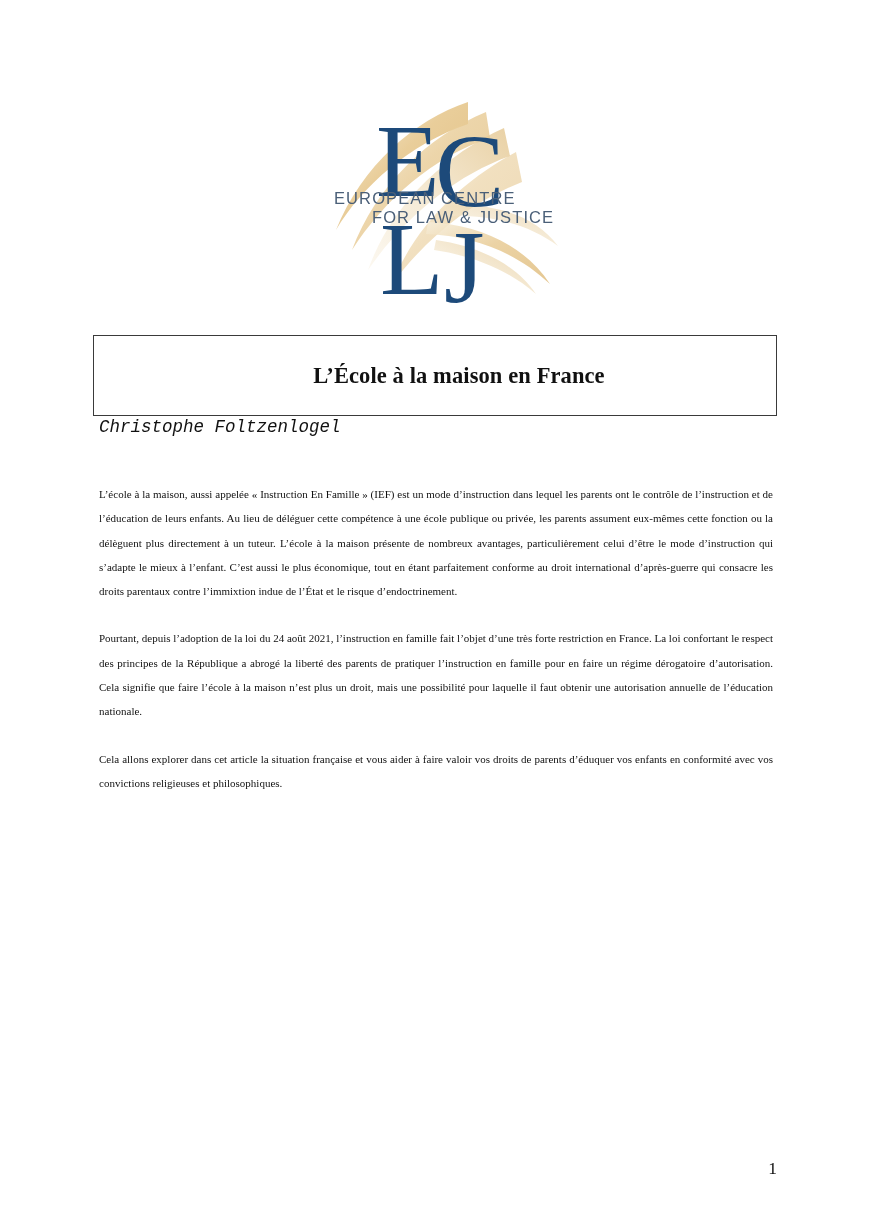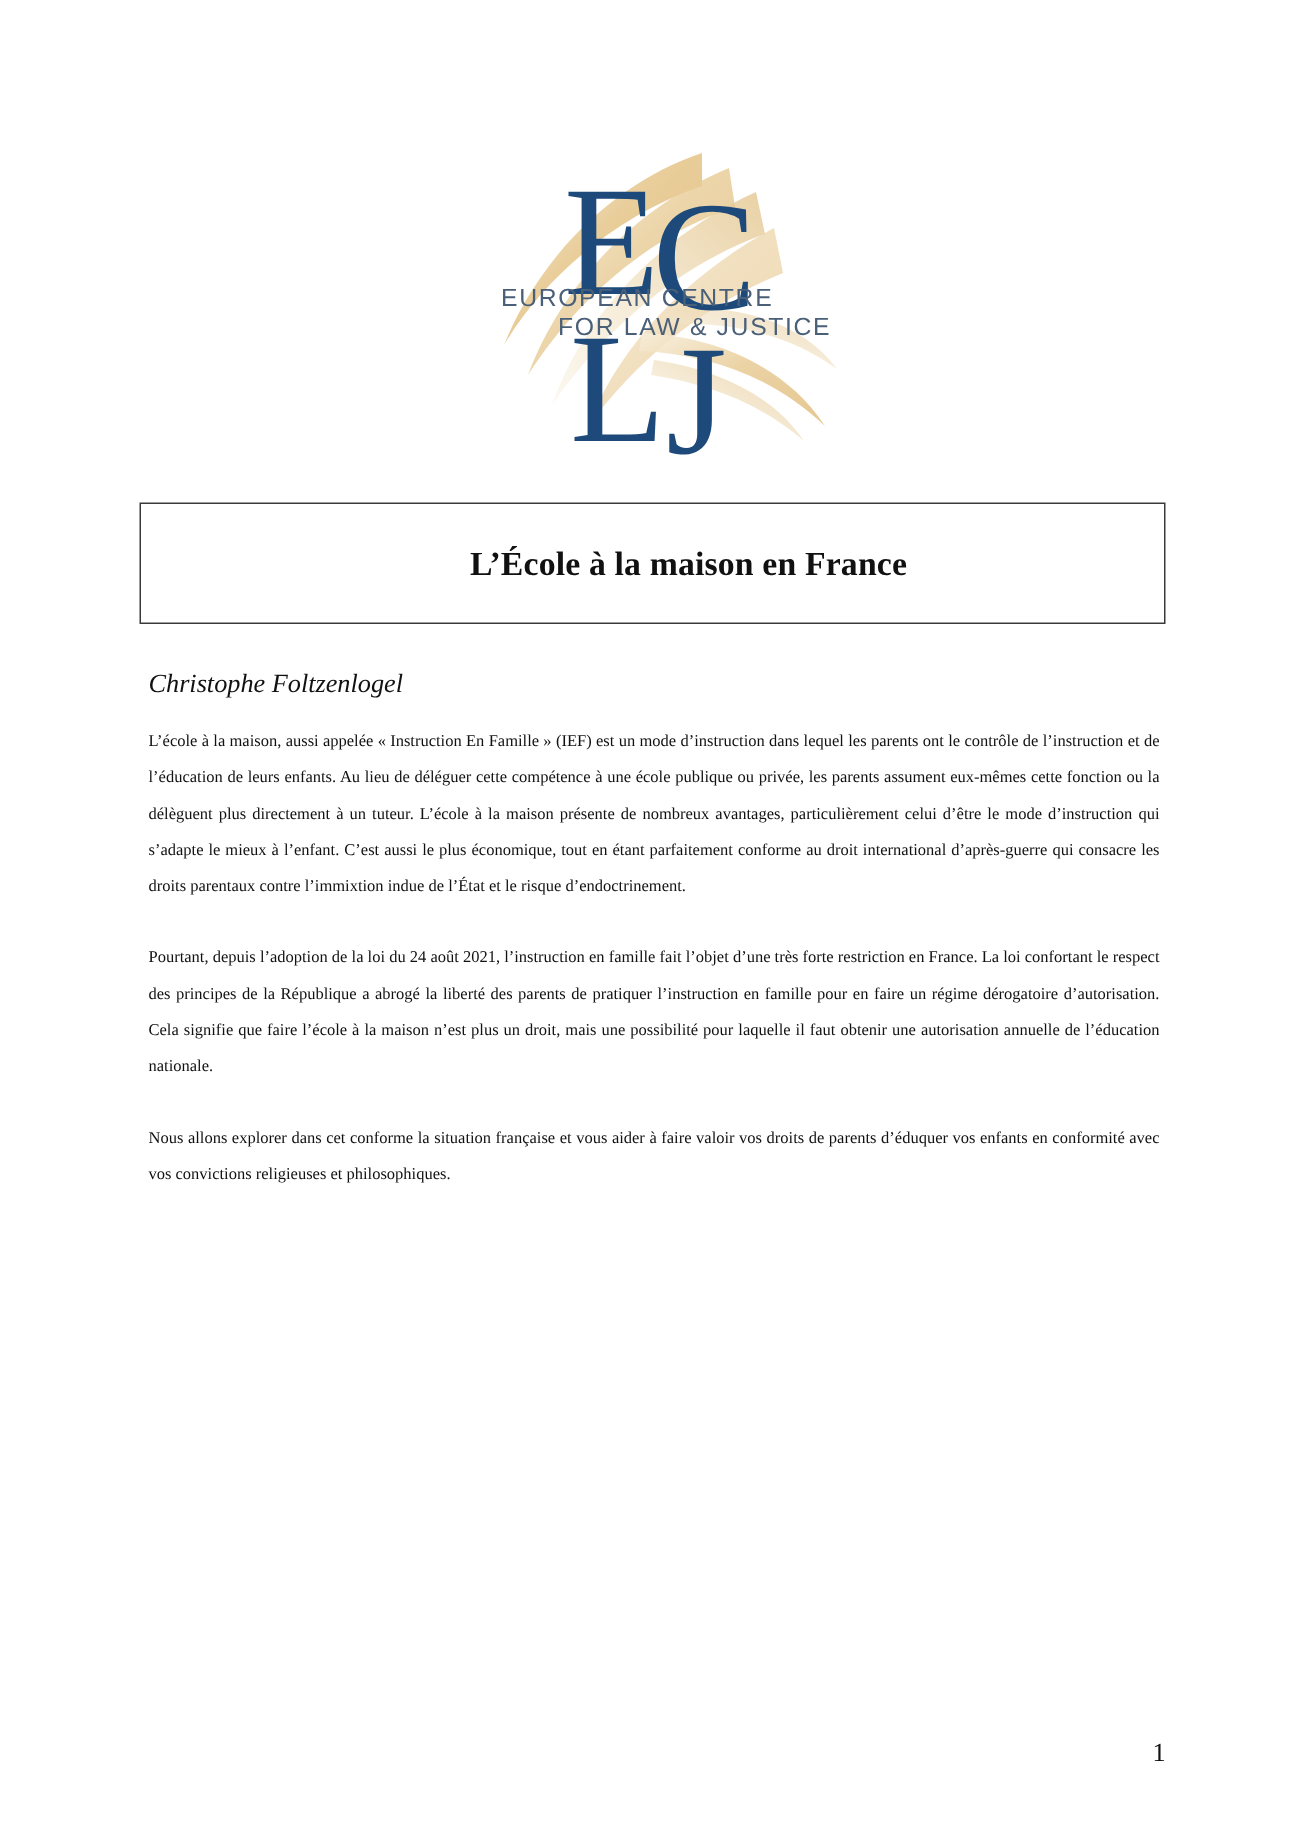--- a/index.html
+++ b/index.html
@@ -59,25 +59,26 @@
     letter-spacing: 0.1px;
     text-align: center;
     line-height: 1.2;
     color: #111111;
   }
 
   
   .author {
     position: absolute;
     left: 99px;
-    top: 445px;
+    top: 417px;
     font-size: 17.5px;
     font-style: italic;
     color: #111111;
     white-space: nowrap;
+    font-family: Liberation Mono, monospace;
   }
 
   
   .body-col {
     position: absolute;
     left: 99px;
     top: 482px;
     width: 674px;
   }
   .para {
@@ -147,18 +148,18 @@
 
   <div class="title-box">
     <div class="doc-title">L’École à la maison en France</div>
   </div>
 
   <div class="author">Christophe Foltzenlogel</div>
 
   <div class="body-col">
     <p class="para">L’école à la maison, aussi appelée « Instruction En Famille » (IEF) est un mode d’instruction dans lequel les parents ont le contrôle de l’instruction et de l’éducation de leurs enfants. Au lieu de déléguer cette compétence à une école publique ou privée, les parents assument eux-mêmes cette fonction ou la délèguent plus directement à un tuteur. L’école à la maison présente de nombreux avantages, particulièrement celui d’être le mode d’instruction qui s’adapte le mieux à l’enfant. C’est aussi le plus économique, tout en étant parfaitement conforme au droit international d’après-guerre qui consacre les droits parentaux contre l’immixtion indue de l’État et le risque d’endoctrinement.</p>
     <p class="para">Pourtant, depuis l’adoption de la loi du 24 août 2021, l’instruction en famille fait l’objet d’une très forte restriction en France. La loi confortant le respect des principes de la République a abrogé la liberté des parents de pratiquer l’instruction en famille pour en faire un régime dérogatoire d’autorisation. Cela signifie que faire l’école à la maison n’est plus un droit, mais une possibilité pour laquelle il faut obtenir une autorisation annuelle de l’éducation nationale.</p>
-    <p class="para">Nous allons explorer dans cet conforme la situation française et vous aider à faire valoir vos droits de parents d’éduquer vos enfants en conformité avec vos convictions religieuses et philosophiques.</p>
+    <p class="para">Cela allons explorer dans cet article la situation française et vous aider à faire valoir vos droits de parents d’éduquer vos enfants en conformité avec vos convictions religieuses et philosophiques.</p>
   </div>
 
   <div class="page-number">1</div>
 
 </div>
 
 </body></html>

